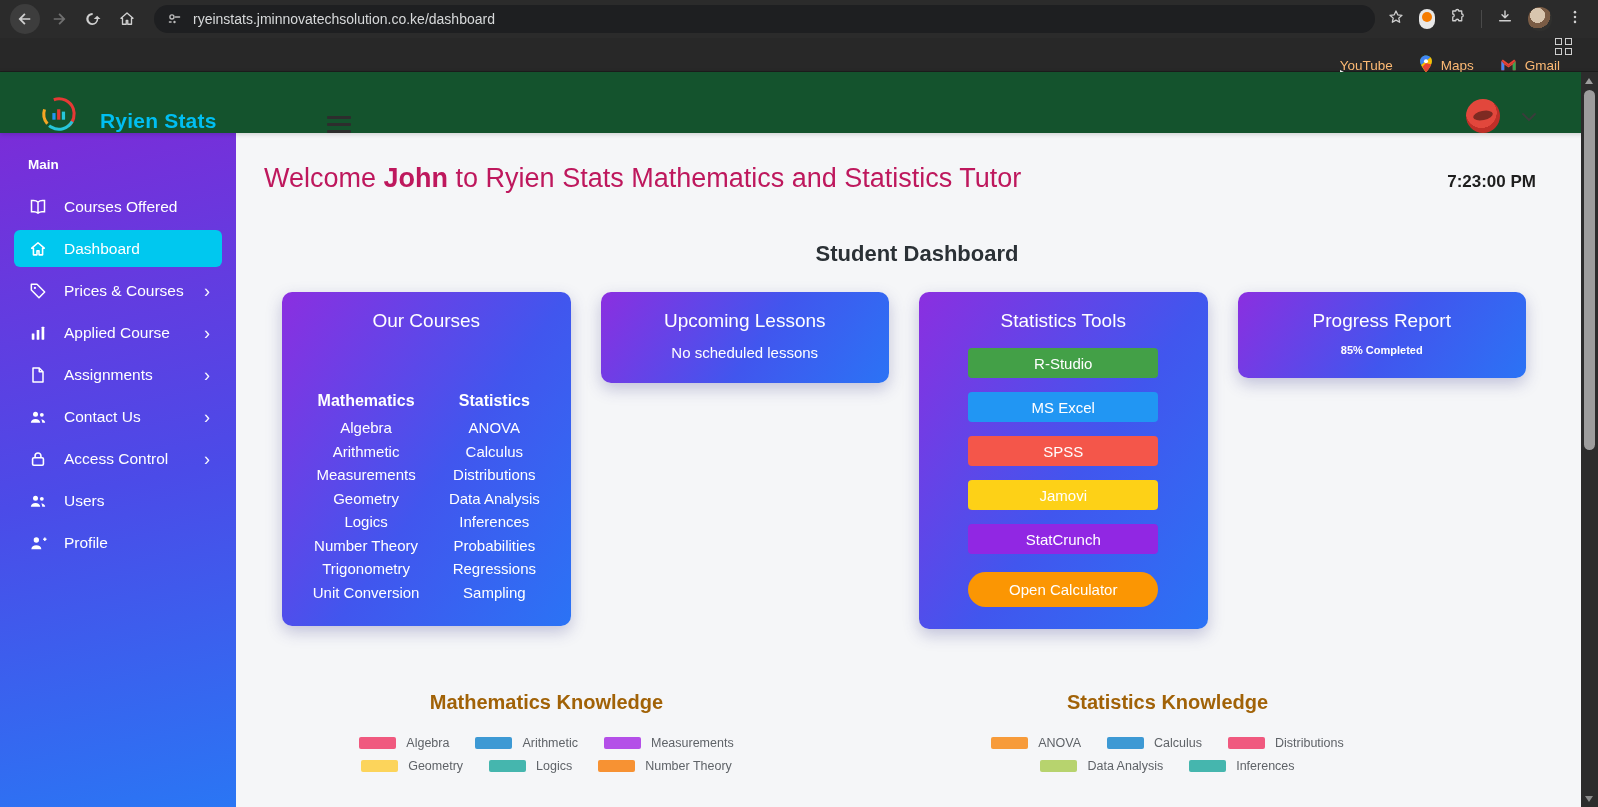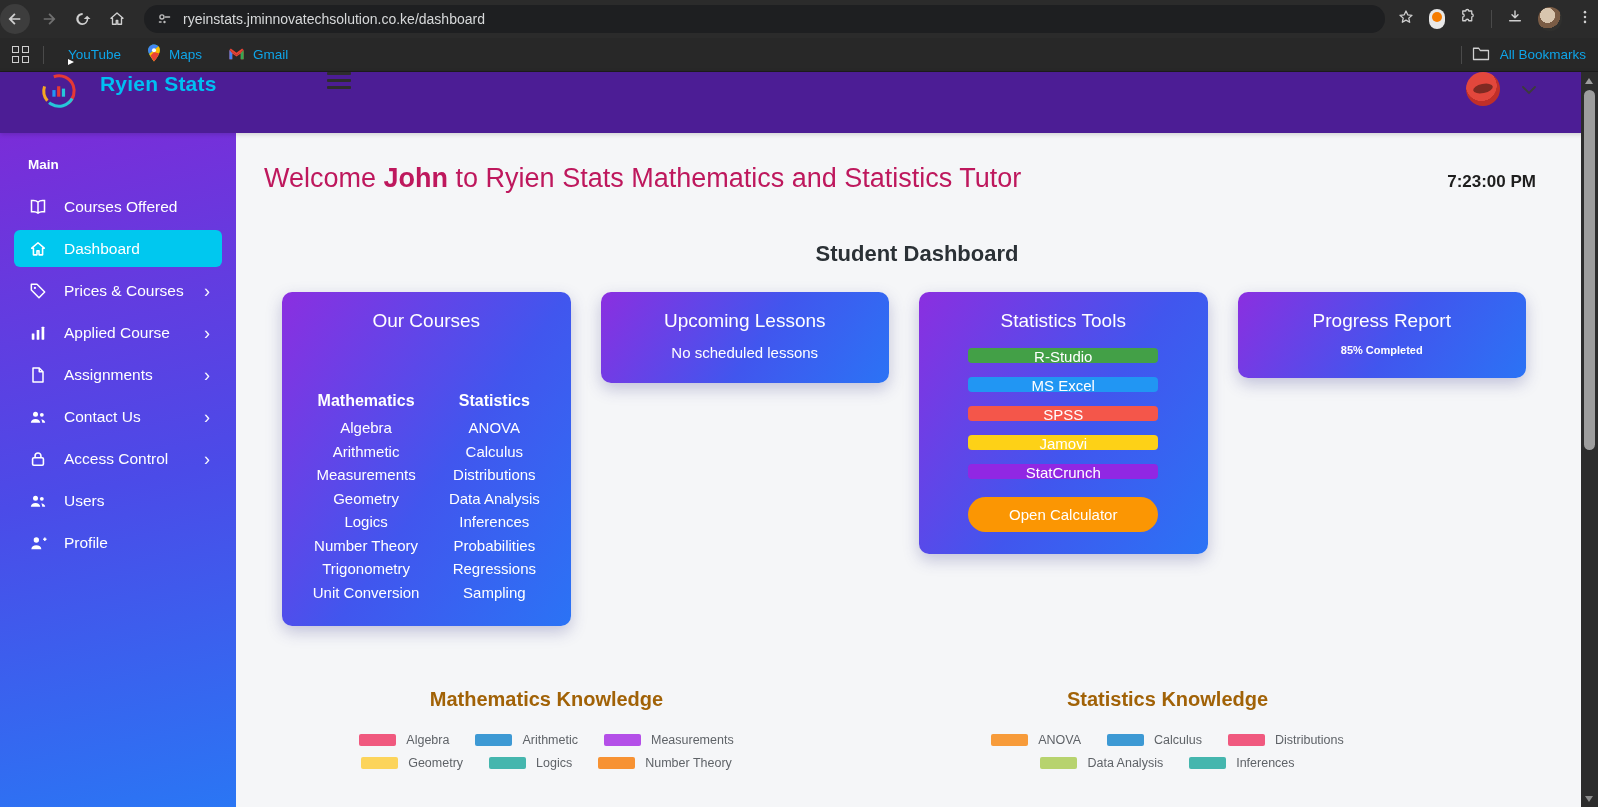--- a/index.html
+++ b/index.html
@@ -1,45 +1,45 @@
 <!DOCTYPE html>
 <html><head>
 <meta charset="utf-8">
 <style>
   * { margin:0; padding:0; box-sizing:border-box; }
   html,body { width:1598px; height:807px; overflow:hidden; font-family:"Liberation Sans", sans-serif; background:#f5f6f8; }
 
   
-  .toolbar { height:38px; background:#2b2b2b; display:flex; align-items:center; padding:0 0; gap:4px;text-align:right; }
+  .toolbar { height:38px; background:#2b2b2b; display:flex; align-items:center; padding:0 10px; gap:4px;text-align:right; }
   .nav-btn { width:30px; height:30px; border-radius:50%; display:flex; align-items:center; justify-content:center; color:#cfcfcf; flex:0 0 auto; }
   .nav-btn.back { background:#3d3d3d; }
   .nav-btn.dim { color:#6f6f6f; }
   .nav-btn svg { width:18px; height:18px; }
   .omnibox { flex:1; height:28px; background:#1e1f21; border-radius:15px; margin:0 8px; display:flex; align-items:center; padding:0 12px; gap:10px; min-width:0; }
   .omnibox .url { color:#d7d9da; font-size:14px; white-space:nowrap; overflow:hidden; }
   .site-info { display:flex; align-items:center; color:#bdbdbd; }
   .right-icons { display:flex; align-items:center; gap:14px; padding-right:4px; color:#cfcfcf; }
   .right-icons svg { width:18px; height:18px; }
   .vsep { width:1px; height:18px; background:#4a4a4a; }
   .ext-badge { width:16px; height:20px; border:0; border-radius:8px; background:#e8e8e8; position:relative; }
   .ext-badge::after { content:""; position:absolute; left:3px; top:3px; width:10px; height:10px; border-radius:50%; background:#f57c00; }
   .b-avatar { width:24px; height:24px; border-radius:50%; background:radial-gradient(circle at 40% 35%, #d8c5ae 0 35%, #7a5c45 36% 60%, #30302e 61%); }
 
-  .bookmarks { height:34px; background:#282828; display:flex; align-items:center; padding:0 12px; color:#0ea5e9; font-size:13.5px; border-bottom:1px solid #1d1d1d; }
+  .bookmarks { height:34px; background:#282828; display:flex; align-items:flex-end; padding:0 12px; color:#fdba74; font-size:13.5px; border-bottom:1px solid #1d1d1d;flex-direction:column; }
   .bm-item { display:flex; align-items:center; gap:8px; margin-right:26px; }
   .bm-right { margin-left:auto; display:flex; align-items:center; gap:10px;padding-left:40px; }
   .grid-icon { display:grid; grid-template-columns:7px 7px; grid-gap:3px; margin-right:14px; }
   .grid-icon i { width:7px; height:7px; border:1.6px solid #cfcfcf; display:block; }
   .yt-icon { width:21px; height:15px; background:#ff0000; border-radius:4px; position:relative; }
   .yt-icon::after { content:""; position:absolute; left:8px; top:4px; border-left:6px solid #fff; border-top:3.5px solid transparent; border-bottom:3.5px solid transparent; }
   .pin-icon { width:14px; height:18px; }
   .gm-icon { width:17px; height:13px; }
 
   
-  .app-header { height:61px; background:#4c1d95; display:flex; align-items:flex-start; padding:0 36px 0 40px; box-shadow:0 1px 5px rgba(0,0,0,.18); position:relative; z-index:2; }
+  .app-header { height:61px; background:#14532d; display:flex; align-items:flex-end; padding:0 36px 0 40px; box-shadow:0 1px 5px rgba(0,0,0,.18); position:relative; z-index:2; }
   .logo { width:38px; height:38px; margin-right:22px; }
   .brand { color:#00bff2; font-size:21px; font-weight:bold; letter-spacing:.2px; margin-right:110px; }
   .burger { display:flex; flex-direction:column; gap:4px; cursor:pointer; }
   .burger i { display:block; height:3px; background:#2d2d2d; border-radius:1px; }
   .burger i:nth-child(1){ width:24px; } .burger i:nth-child(2){ width:24px; } .burger i:nth-child(3){ width:24px; }
   .hdr-right { margin-left:auto; display:flex; align-items:center; gap:22px; padding-right:26px; }
   .u-avatar { width:34px; height:34px; border-radius:50%; background:radial-gradient(circle at 45% 40%, #e2473c 0 55%, #c02f28 56% 100%); position:relative; overflow:hidden; }
   .u-avatar::after { content:""; position:absolute; left:7px; top:12px; width:20px; height:9px; border-radius:50%; background:#7e2a22; transform:rotate(-12deg); }
   .hdr-chevron { color:#444; font-size:15px; }
 
@@ -61,21 +61,21 @@
   .dash-title { text-align:center; font-size:22px; font-weight:700; color:#2b3136; margin:47px 0 25px 0; }
 
   .cards-row { display:grid; grid-template-columns:repeat(4,1fr); gap:30px; align-items:start; padding:0 72px 0 46px; }
   .card { background:linear-gradient(125deg, #8b2fe0 0%, #4156ee 55%, #2b73f5 100%); border-radius:10px; color:#fff; text-align:center; box-shadow:0 6px 16px rgba(60,60,140,.28); padding:18px 16px 22px 16px; }
   .card-title { font-size:19px; margin-bottom:12px; font-weight:500; }
   .courses-cols { display:flex; justify-content:space-around; }
   .courses-col h4 { font-size:16px; font-weight:700; margin-bottom:6px;margin-top:48px; }
   .courses-col div { font-size:15px; line-height:23.5px; }
   .muted-line { font-size:15px; }
   .tools-list { display:flex; flex-direction:column; gap:14px; align-items:center; margin-top:16px; }
-  .tool-btn { width:190px; height:15px; border:none; border-radius:4px; color:#fff; font-size:15px; font-family:inherit; cursor:pointer; }
+  .tool-btn { width:190px; height:30px; border:none; border-radius:4px; color:#fff; font-size:15px; font-family:inherit; cursor:pointer; }
   .calc-btn { width:190px; height:35px; border:none; border-radius:18px; color:#fff; font-size:15px; font-family:inherit; margin-top:18px; cursor:pointer; }
   .progress-val { font-size:11px; font-weight:700; margin-top:2px; }
 
   .knowledge-row { display:grid; grid-template-columns:1fr 1fr; margin-top:62px; padding-right:120px; }
   .knowledge-col { text-align:center; }
   .knowledge-col h3 { font-size:20px; font-weight:700; color:#a16207; margin-bottom:22px; }
   .legend-rows { display:flex; flex-direction:column; gap:9px; }
   .legend-row { display:flex; justify-content:center; gap:26px; }
   .legend-item { display:flex; align-items:center; gap:10px; cursor:pointer; }
   .legend-item i { width:37px; height:12px; border-radius:2px; display:block; }

